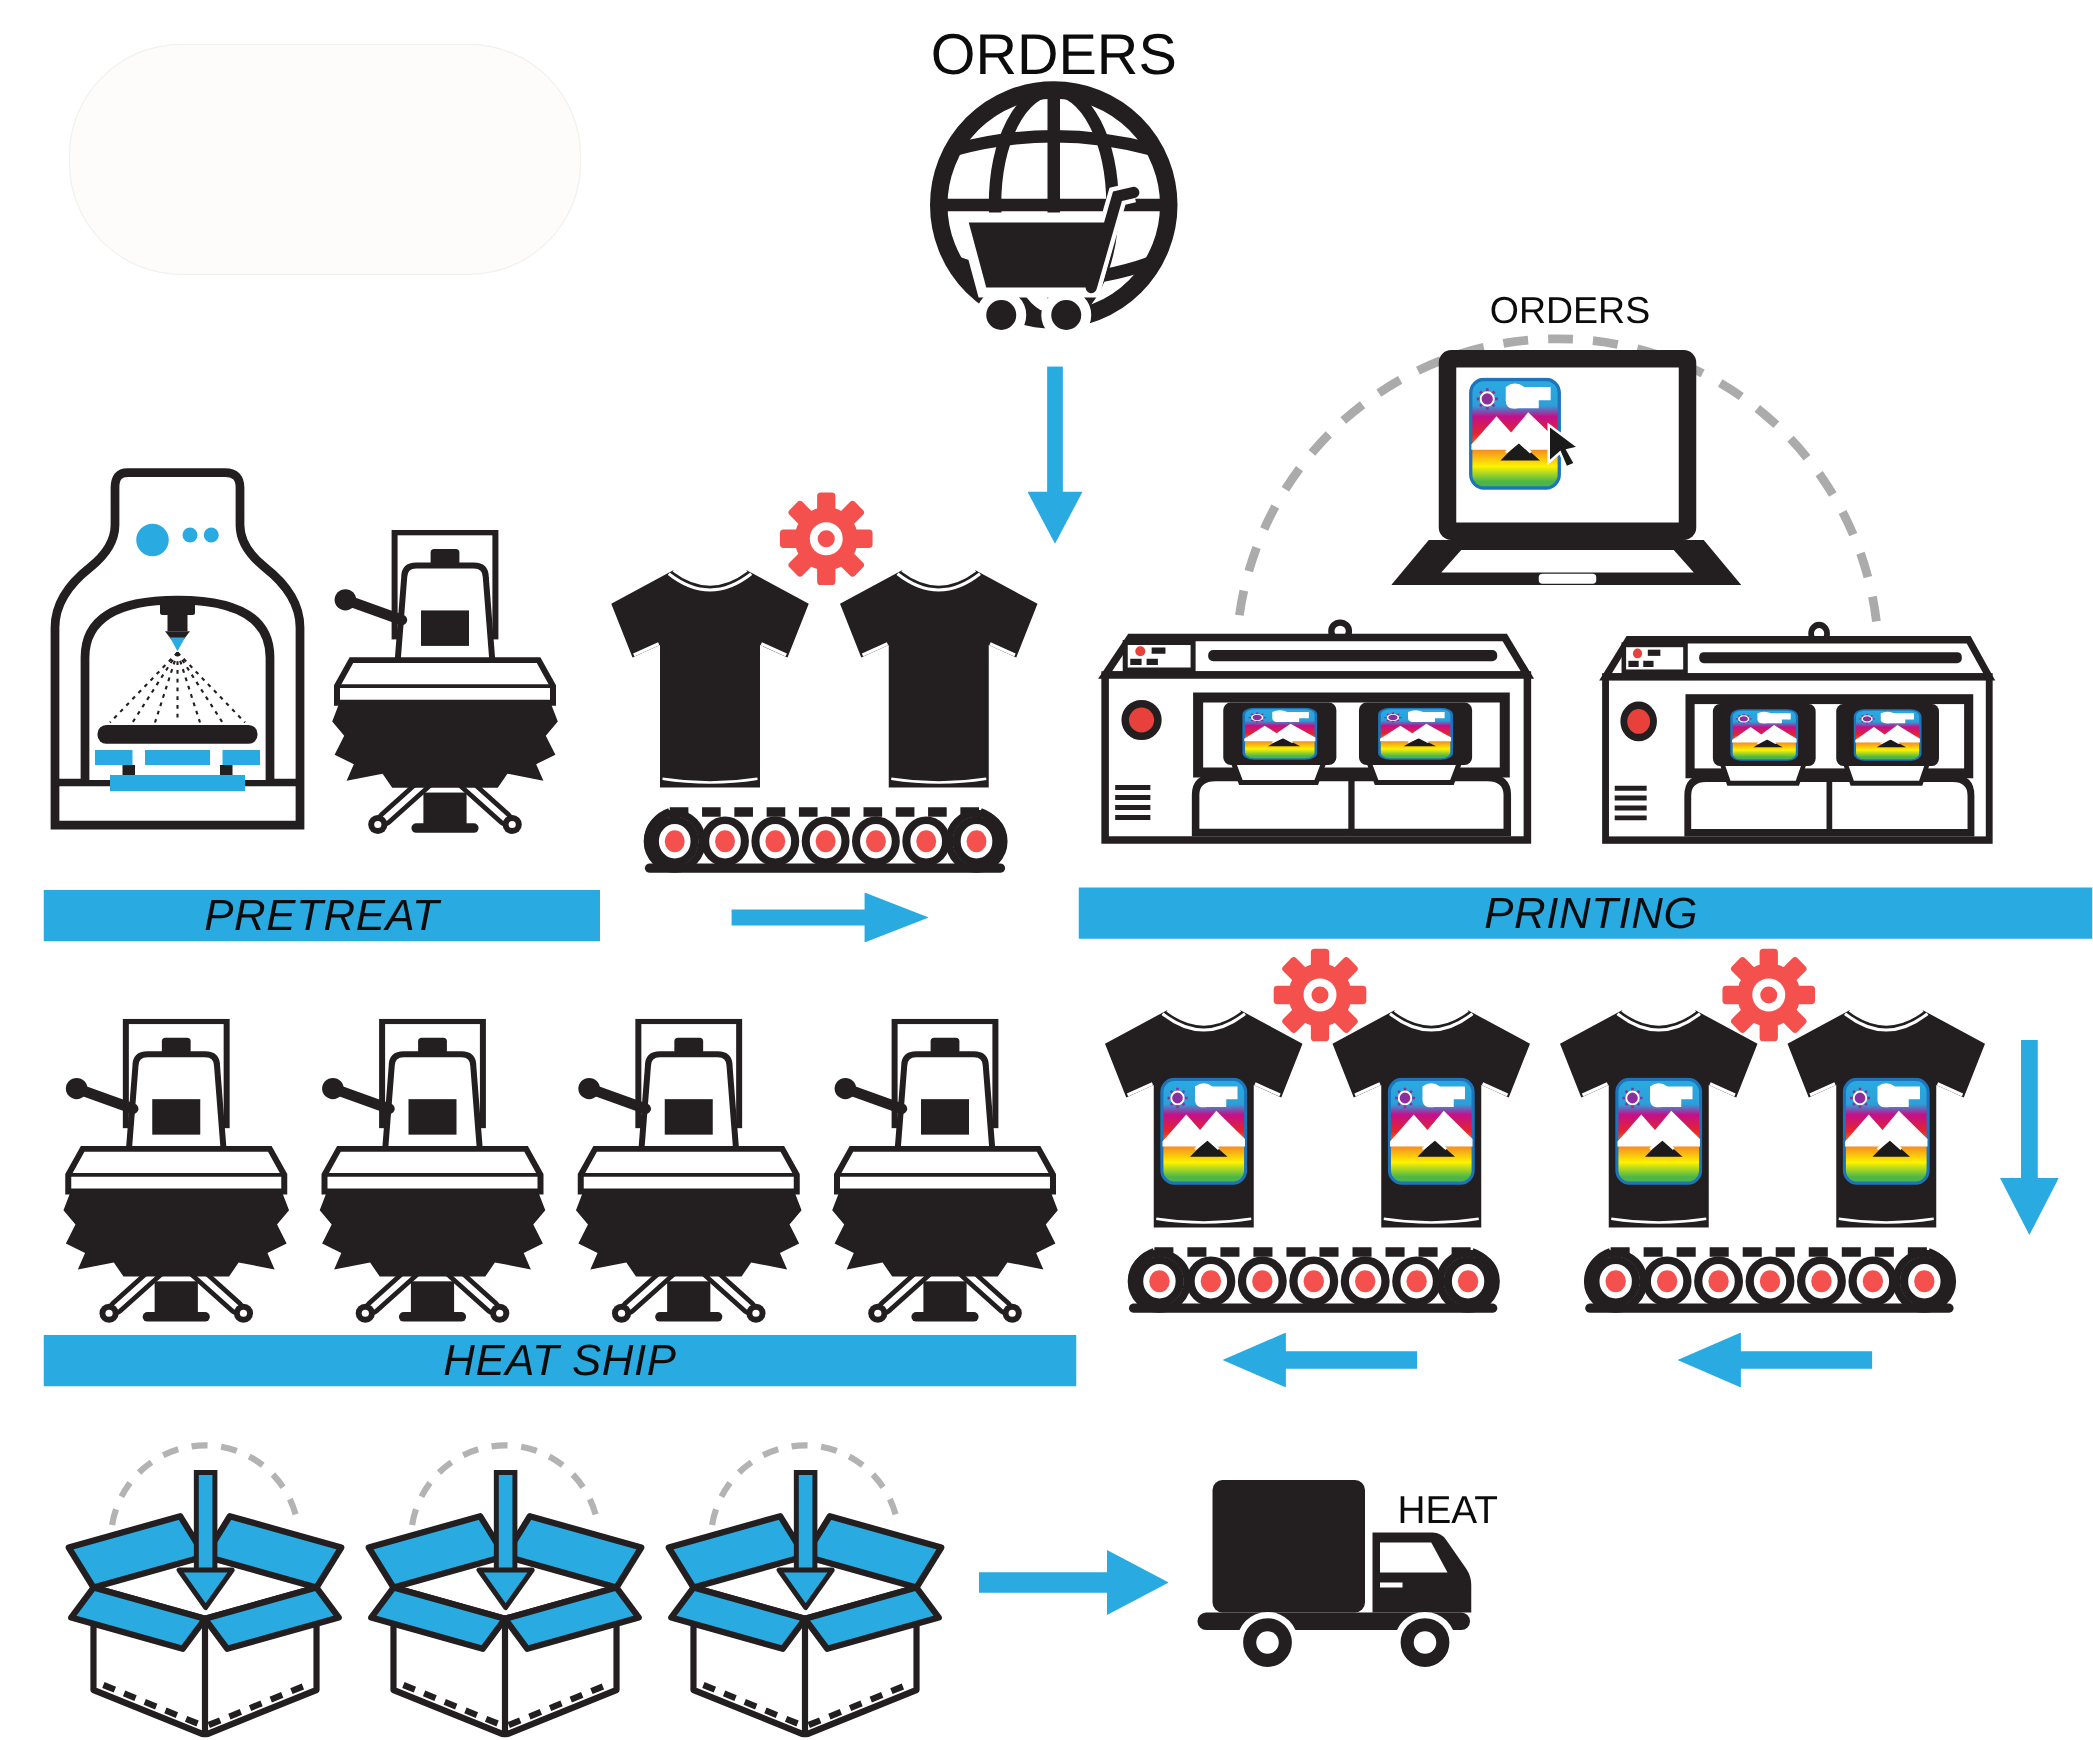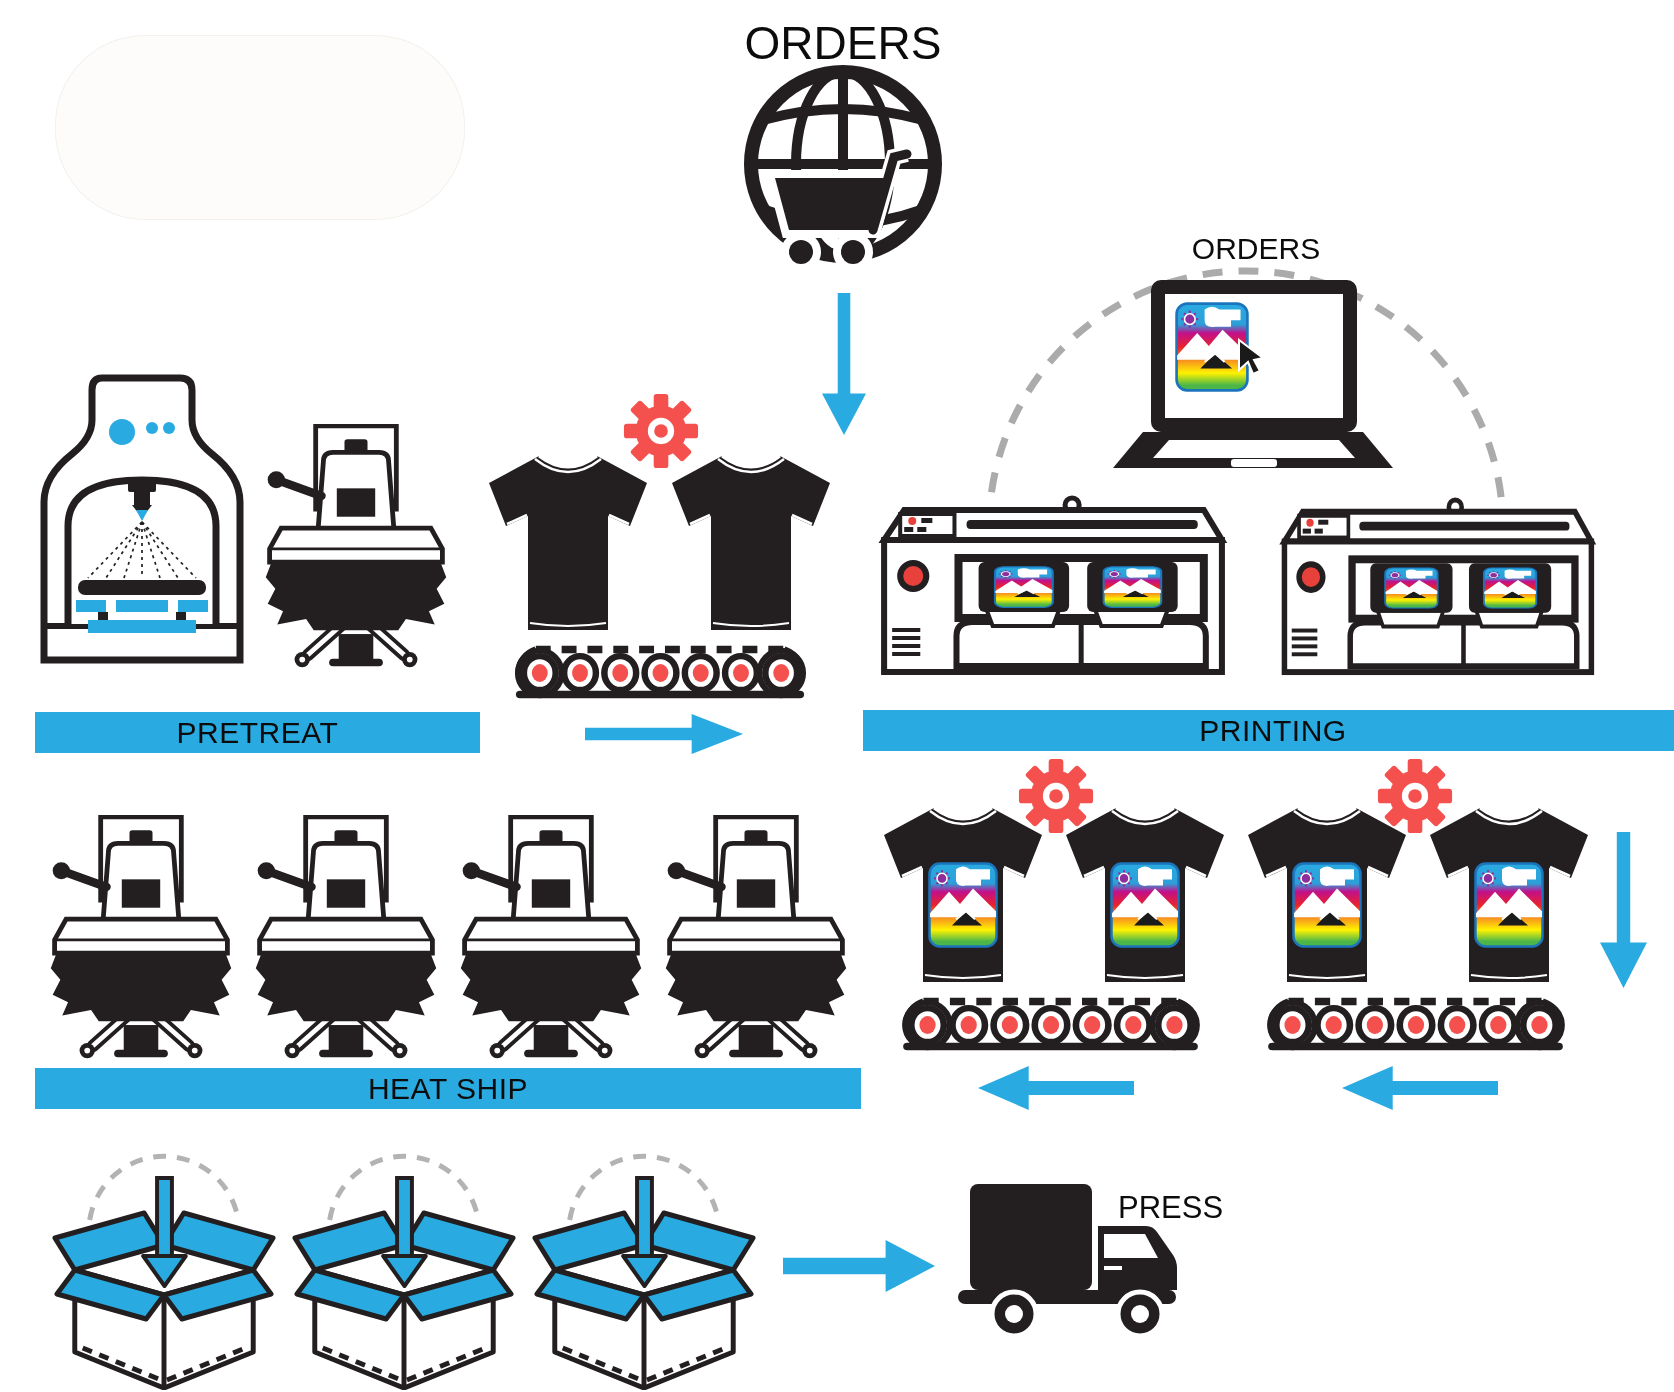--- a/index.html
+++ b/index.html
@@ -1,21 +1,21 @@
 <!DOCTYPE html>
 <html><head>
 <meta charset="utf-8">
 <style>
   html,body{margin:0;padding:0;background:#ffffff;}
   .canvas{position:relative;width:1674px;height:1392px;background:#fff;overflow:hidden;
           font-family:"Liberation Sans","DejaVu Sans",sans-serif;}
   .abs{position:absolute;display:block;}
   .label{position:absolute;color:#0c0c0c;text-align:center;white-space:nowrap;}
   .banner{position:absolute;background:#29ABE2;color:#0c0c0c;display:flex;align-items:center;
-          justify-content:center;font-size:30px;letter-spacing:.5px;}
+          justify-content:center;font-size:35px;letter-spacing:.5px;font-style:italic;}
   .ghost{position:absolute;left:55px;top:35px;width:410px;height:185px;border-radius:90px;
          background:#fdfcfa;box-shadow:inset 0 0 0 1px #f3f1ee;}
   .defs-holder{position:absolute;width:0;height:0;overflow:hidden;}
   .fb{fill:#231F20}.fw{fill:#fff}.fblue{fill:#29ABE2}.fred{fill:#F4514E}
   .sb{stroke:#231F20}.nf{fill:none}
 </style>
 </head>
 <body>
 
 <svg class="defs-holder" aria-hidden="true">
@@ -374,15 +374,15 @@
     </svg>
   <svg class="abs" style="left:530px;top:1138px;width:228px;height:252px">
       <use href="#sym-box"></use>
     </svg>
   <svg class="abs" style="left:783px;top:1240px;width:152px;height:52px">
       <use href="#sym-arrow-right"></use>
     </svg>
   <svg class="abs" style="left:952px;top:1182px;width:240px;height:162px">
       <use href="#sym-truck"></use>
     </svg>
-  <div class="label" style="left:1118px;top:1190px;width:140px;font-size:31px;text-align:left">PRESS</div>
+  <div class="label" style="left:1118px;top:1190px;width:140px;font-size:31px;text-align:left">HEAT</div>
 
 </div>
 
 </body></html>

